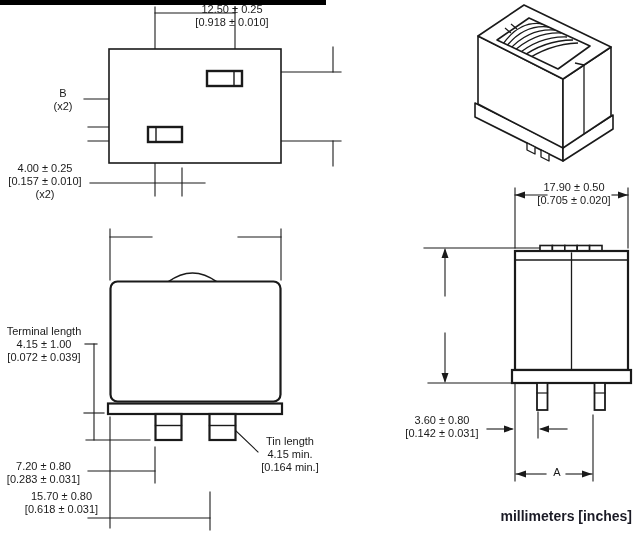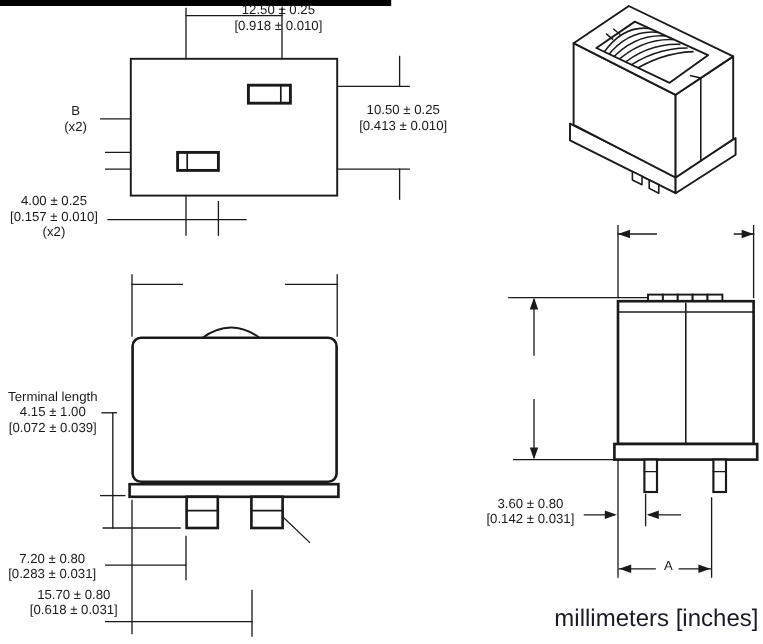--- a/index.html
+++ b/index.html
@@ -1,21 +1,21 @@
 <!DOCTYPE html>
 <html><head>
 <meta charset="utf-8">
 <style>
   html,body{margin:0;padding:0;background:#fff;}
   .canvas{position:relative;width:636px;height:537px;background:#ffffff;overflow:hidden;
           font-family:"Liberation Sans",sans-serif;color:#1a1a1a;}
   .drawing{position:absolute;left:0;top:0;}
   .lbl{position:absolute;text-align:center;font-size:11px;line-height:13px;color:#1a1a1a;white-space:nowrap;}
   .lbl div{white-space:nowrap;}
-  .footer{position:absolute;right:4px;top:506px;font-size:20px;line-height:20px;font-weight:normal;color:#1b1b26;}
+  .footer{position:absolute;right:4px;top:506px;font-size:14px;line-height:20px;font-weight:bold;color:#1b1b26;}
 </style>
 </head>
 <body>
 
 <div class="canvas">
 
   <svg class="drawing" width="636" height="537" viewBox="0 0 636 537">
 
     <rect x="0" y="0" width="326" height="5" fill="#000000"></rect>
 
@@ -160,54 +160,59 @@
         <path d="M523,62 Q549,44 578,43"></path>
       </g>
     </g>
   </svg>
 
   <div class="lbl" style="left:193px;top:3px;width:78px">
     <div>12.50 ± 0.25</div>
     <div>[0.918 ± 0.010]</div>
   </div>
 
-  <div class="lbl" style="left:290px;top:86px;width:92px">
-    <div>10.50 ± 0.25</div>
-    <div>[0.413 ± 0.010]</div>
-  </div>
 
   <div class="lbl" style="left:42px;top:87px;width:42px">
     <div>B</div>
     <div>(x2)</div>
   </div>
 
   <div class="lbl" style="left:0px;top:162px;width:90px">
     <div>4.00 ± 0.25</div>
     <div>[0.157 ± 0.010]</div>
     <div>(x2)</div>
   </div>
 
 
   <div class="lbl" style="left:0px;top:325px;width:88px">
     <div>Terminal length</div>
     <div>4.15 ± 1.00</div>
     <div>[0.072 ± 0.039]</div>
   </div>
 
+  <div class="lbl" style="left:253px;top:435px;width:74px">
+    <div>Tin length</div>
+    <div>4.15 min.</div>
+    <div>[0.164 min.]</div>
+  </div>
 
   <div class="lbl" style="left:0px;top:460px;width:87px">
     <div>7.20 ± 0.80</div>
     <div>[0.283 ± 0.031]</div>
   </div>
 
   <div class="lbl" style="left:12px;top:490px;width:99px">
     <div>15.70 ± 0.80</div>
     <div>[0.618 ± 0.031]</div>
   </div>
 
+  <div class="lbl" style="left:528px;top:181px;width:92px">
+    <div>17.90 ± 0.50</div>
+    <div>[0.705 ± 0.020]</div>
+  </div>
 
 
   <div class="lbl" style="left:398px;top:414px;width:88px">
     <div>3.60 ± 0.80</div>
     <div>[0.142 ± 0.031]</div>
   </div>
 
   <div class="lbl" style="left:547px;top:466px;width:20px">
     <div>A</div>
   </div>

